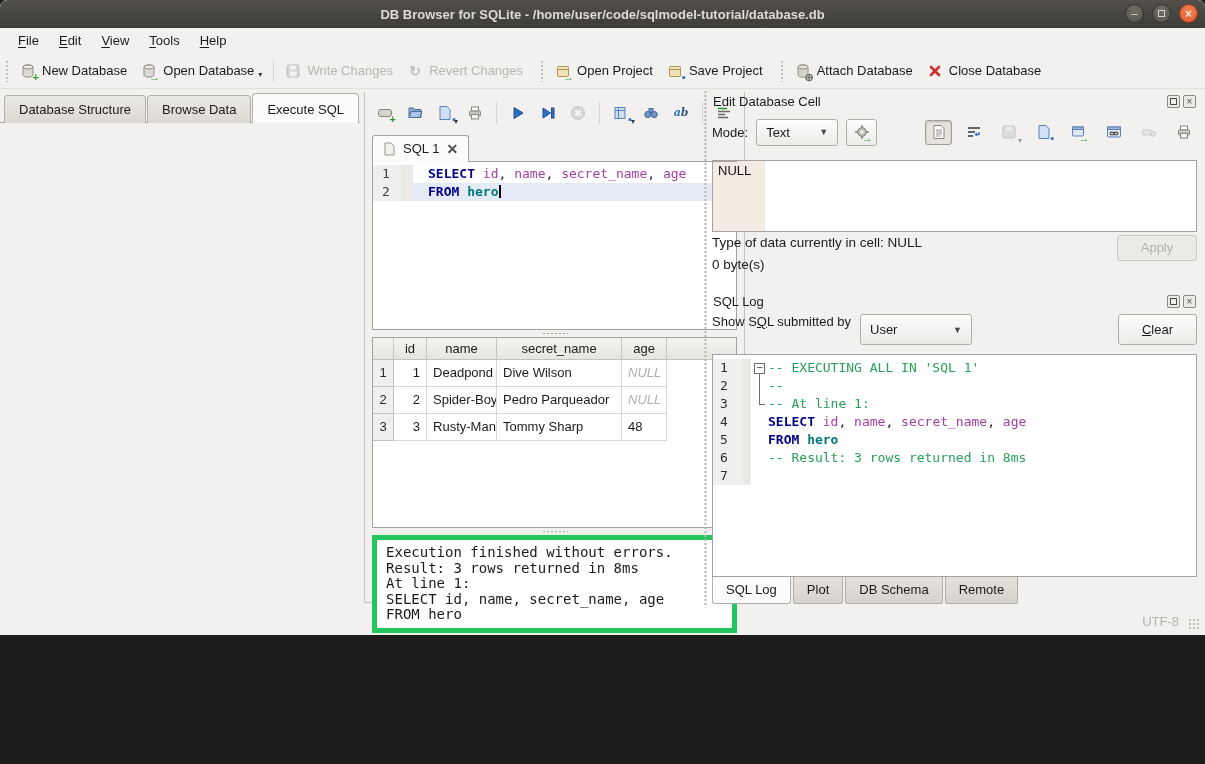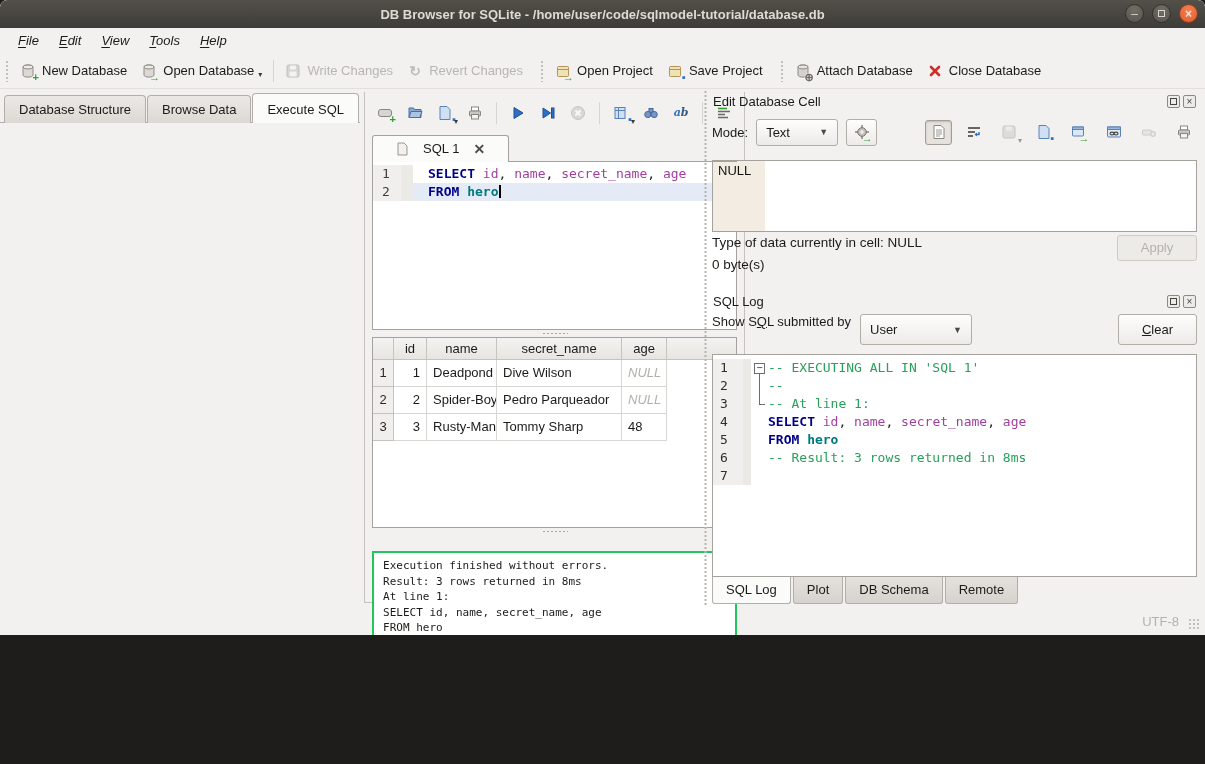--- a/index.html
+++ b/index.html
@@ -13,21 +13,21 @@
   .tb-title { color:#dfdbd4; font-weight:bold; font-size:13px; }
   .win-controls { position:absolute; right:7px; top:4px; display:flex; gap:8px; }
   .wbtn { width:19px; height:19px; border-radius:50%; display:flex; align-items:center; justify-content:center;
           font-size:12px; line-height:1; cursor:default; }
   .wbtn.minmax { background:radial-gradient(circle at 50% 30%,#716e66,#55534c); border:1px solid #34332f; color:#d9d5cc; }
   .wbtn .sq { width:7px; height:7px; border:1.5px solid #d9d5cc; }
   .wbtn.close { background:radial-gradient(circle at 50% 30%,#f1814e,#df5b31); border:1px solid #993a1e; color:#f9e4d8; font-weight:bold; }
 
   
   .menubar { height:25px; flex:none; display:flex; align-items:center; padding:0 8px; background:#f2f1f0; }
-  .menu-item { padding:3px 10px; border-radius:2px;font-style:italic; }
+  .menu-item { padding:3px 10px; border-radius:2px; }
   .menu-item u { text-underline-offset:2px; }
 
   
   .toolbar { height:36px; flex:none; display:flex; align-items:center; padding:0 2px; background:#f2f1f0;
              border-bottom:1px solid #e3e0dc; }
   .tbtn { display:flex; align-items:center; gap:6px; padding:4px 7px; border-radius:3px; white-space:nowrap; }
   .tbtn.disabled { color:#b9b6b1; }
   .tbtn.disabled .ic { filter:grayscale(1) opacity(.45); }
   .tb-handle { width:5px; height:22px; margin:0 3px; flex:none;
     background-image:radial-gradient(#c3c0ba 1px,transparent 1.3px); background-size:4px 4px; }
@@ -57,21 +57,21 @@
   .left-pane { flex:1; display:flex; flex-direction:column; margin:0 5px 4px 4px; padding:4px 7px 8px 7px;
                border:1px solid #c5c2bd; border-top:none; background:#f2f1f0; min-height:0; }
 
   .sql-toolbar { height:34px; flex:none; display:flex; align-items:center; gap:4px; padding:2px 0; }
   .sbtn { width:26px; height:26px; display:flex; align-items:center; justify-content:center; position:relative;
           border-radius:3px; }
   .sbtn.disabled { filter:grayscale(1) opacity(.55); }
 
   .sql-tabbar { height:29px; flex:none; display:flex; align-items:flex-end; position:relative; margin-top:3px; }
   .sql-tabbar::after { content:""; position:absolute; left:0; right:0; bottom:0; border-bottom:1px solid #a5a29d; }
-  .stab { display:flex; align-items:center; gap:14px; padding:5px 23px 6px; background:#fbfbfa;
+  .stab { display:flex; align-items:center; gap:7px; padding:5px 10px 6px; background:#fbfbfa;
           border:1px solid #a5a29d; border-bottom:none; border-radius:3px 3px 0 0; position:relative; z-index:1; }
   .stab .x { color:#4d4b47; font-weight:bold; font-size:14px; line-height:1; }
 
   
   .editor { height:168px; flex:none; border:1px solid #a5a29d; border-top:none; background:#fff;
             font-family:"DejaVu Sans Mono",monospace; font-size:13px; overflow:hidden; padding-top:3px; }
   .ed-line { display:flex; height:18px; line-height:18px; }
   .ed-num { width:28px; flex:none; background:#f0efed; color:#3f3e3b; padding-left:9px; }
   .ed-margin { width:12px; flex:none; background:#ebeae7; }
   .ed-code { flex:1; padding-left:15px; white-space:pre; }
@@ -96,22 +96,22 @@
   .hfill { flex:1; background:linear-gradient(#f4f3f1,#e7e5e1); border-bottom:1px solid #c6c3be; }
   .row-hdr { width:21px; flex:none; background:#f0efed; border-right:1px solid #c6c3be; border-bottom:1px solid #c6c3be;
              text-align:center; height:27px; line-height:26px; color:#2a2927; }
   .tcell { height:27px; line-height:26px; border-right:1px solid #d9d7d3; border-bottom:1px solid #d9d7d3;
            padding:0 6px; white-space:nowrap; overflow:hidden; flex:none; }
   .tcell.num { text-align:right; }
   .tcell.null { color:#b3b0ab; font-style:italic; }
   .c0 { width:33px; } .c1 { width:70px; } .c2 { width:125px; } .c3 { width:45px; }
 
   
-  .message { flex:1; border:2px solid #22c55e; background:#fff; padding:5px 9px; margin-top:16px;
-             font-family:"DejaVu Sans Mono",monospace; font-size:11px; line-height:15.5px; white-space:pre-wrap; }
+  .message { flex:1; border:5px solid #22c55e; background:#fff; padding:5px 9px; margin-top:0;
+             font-family:"DejaVu Sans Mono",monospace; font-size:14px; line-height:15.5px; white-space:pre-wrap; }
 
   
   .dock-title { height:21px; flex:none; display:flex; align-items:center; justify-content:space-between;
                 padding:0 1px; font-size:13px; }
   .dock-icons { display:flex; gap:3px; }
   .dicon { width:13px; height:13px; border:1px solid #8c8984; border-radius:2px; background:#edebe8;
            display:flex; align-items:center; justify-content:center; font-size:10px; line-height:1; color:#45443f;
            position:relative; }
   .dicon.float::before { content:""; position:absolute; left:2px; bottom:2px; width:5px; height:5px; border:1px solid #45443f; background:#edebe8; z-index:1; }
   .dicon.float::after { content:""; position:absolute; right:2px; top:2px; width:5px; height:5px; border:1px solid #45443f; }

